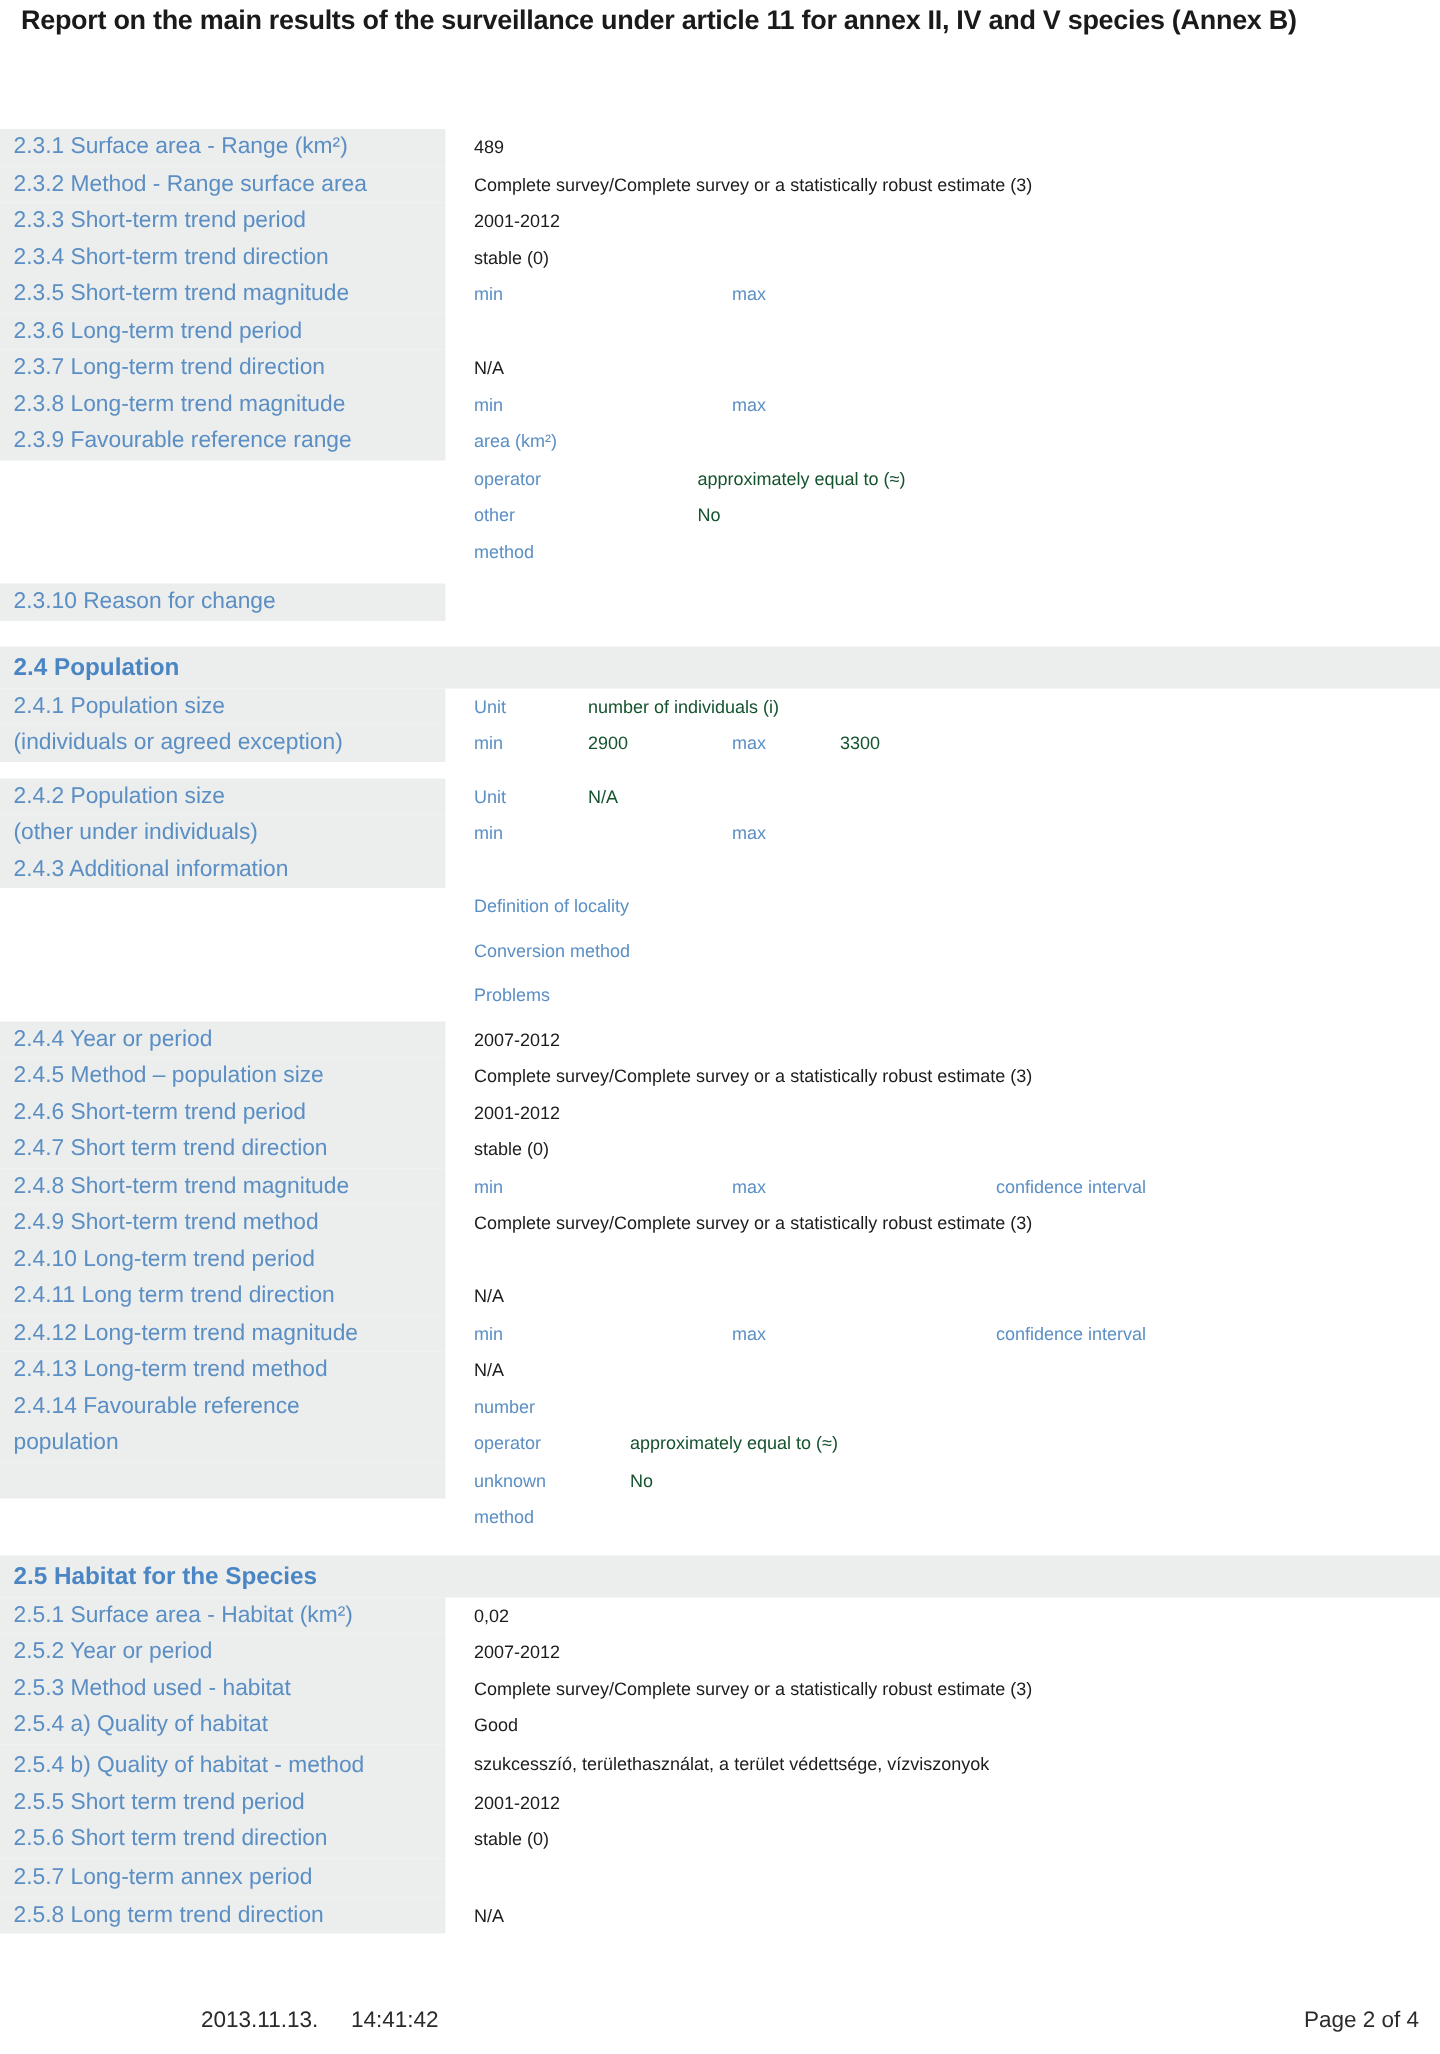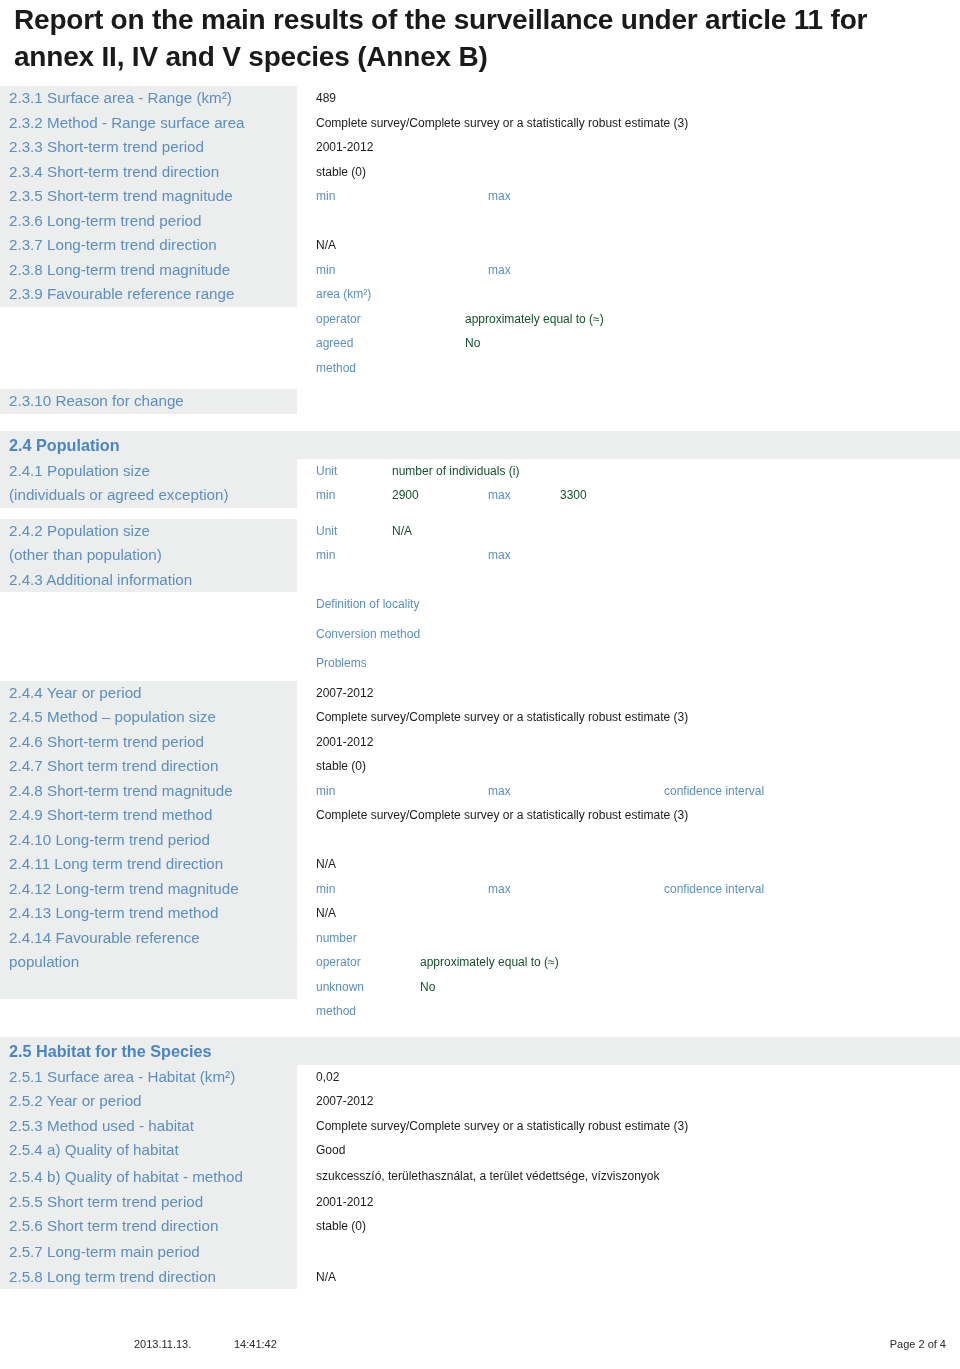--- a/index.html
+++ b/index.html
@@ -14,21 +14,21 @@
     font-family: "Liberation Sans", sans-serif;
     -webkit-font-smoothing: antialiased;
   }
 
   
   #doc-title {
     position: absolute;
     left: 14px;
     top: 2px;
     width: 932px;
-    font-size: 28px;
+    font-size: 18px;
     font-weight: bold;
     color: #1a1a1a;
     line-height: 1.32;
     letter-spacing: -0.2px;
   }
 
   
   #report-table {
     position: absolute;
     left: 0;
@@ -96,21 +96,21 @@
 
   .spacer { position: relative; width: 960px; background: #ffffff; }
 
   
   #footer {
     position: absolute;
     left: 0;
     top: 1338px;
     width: 960px;
     height: 26px;
-    font-size: 11px;
+    font-size: 15px;
     color: #2b2b2b;
   }
   #footer .f-date { position: absolute; left: 134px; top: 0; }
   #footer .f-time { position: absolute; left: 234px; top: 0; }
   #footer .f-page { position: absolute; right: 14px; top: 0; }
 </style>
 </head>
 <body>
 
 <div id="doc-title">Report on the main results of the surveillance under article 11 for annex II, IV and V species (Annex B)</div>
@@ -181,21 +181,21 @@
       <div class="subline">
         <span class="c-key lbl-blue">operator</span>
         <span class="c-op val-dark">approximately equal to (≈)</span>
       </div>
     </div>
   </div>
   <div class="row" style="height:24.5px">
     <div class="label-cell plain"></div>
     <div class="value-cell">
       <div class="subline">
-        <span class="c-key lbl-blue">agreed</span>
+        <span class="c-key lbl-blue">other</span>
         <span class="c-op val-dark">No</span>
       </div>
     </div>
   </div>
   <div class="row" style="height:24.5px">
     <div class="label-cell plain"></div>
     <div class="value-cell">
       <div class="subline">
         <span class="c-key lbl-blue">method</span>
       </div>
@@ -239,21 +239,21 @@
   <div class="row" style="height:24.5px">
     <div class="label-cell">2.4.2 Population size</div>
     <div class="value-cell">
       <div class="subline">
         <span class="c-key lbl-blue">Unit</span>
         <span class="c-val val-dark">N/A</span>
       </div>
     </div>
   </div>
   <div class="row" style="height:24.5px">
-    <div class="label-cell">(other than population)</div>
+    <div class="label-cell">(other under individuals)</div>
     <div class="value-cell">
       <div class="subline">
         <span class="c-key lbl-blue">min</span>
         <span class="c-max lbl-blue">max</span>
       </div>
     </div>
   </div>
 
   <div class="row" style="height:24.5px">
     <div class="label-cell">2.4.3 Additional information</div>
@@ -405,21 +405,21 @@
     <div class="label-cell">2.5.5 Short term trend period</div>
     <div class="value-cell">2001-2012</div>
   </div>
 
   <div class="row" style="height:24.5px">
     <div class="label-cell">2.5.6 Short term trend direction</div>
     <div class="value-cell">stable (0)</div>
   </div>
 
   <div class="row" style="height:26px">
-    <div class="label-cell" style="line-height:26px">2.5.7 Long-term main period</div>
+    <div class="label-cell" style="line-height:26px">2.5.7 Long-term annex period</div>
     <div class="value-cell" style="line-height:26px"></div>
   </div>
 
   <div class="row" style="height:24.5px">
     <div class="label-cell">2.5.8 Long term trend direction</div>
     <div class="value-cell">N/A</div>
   </div>
 
 </div>
 

